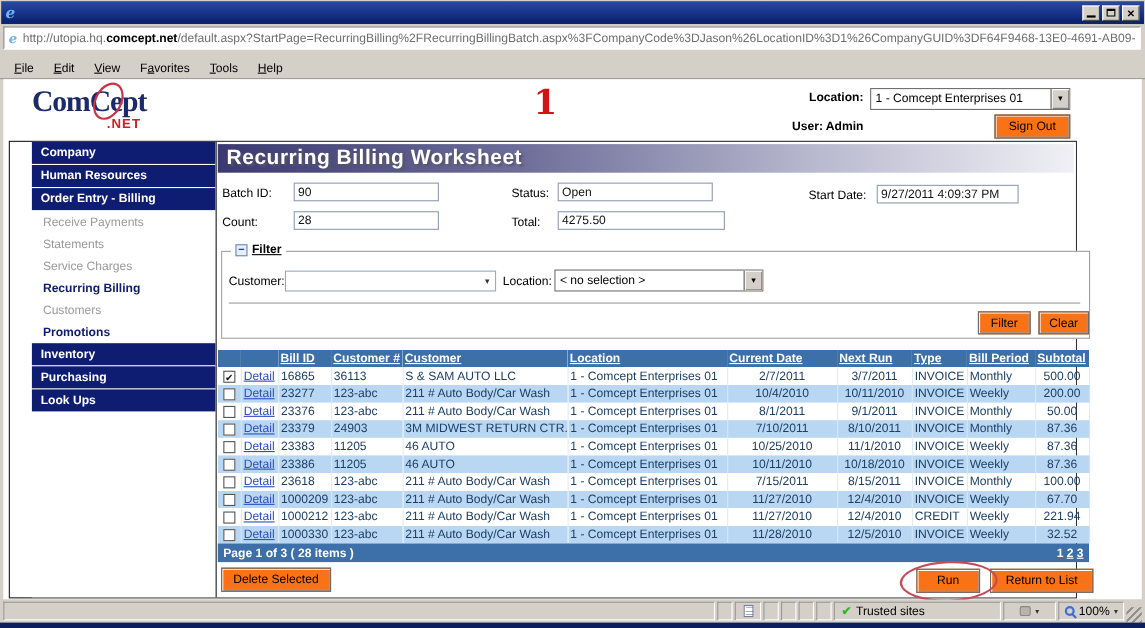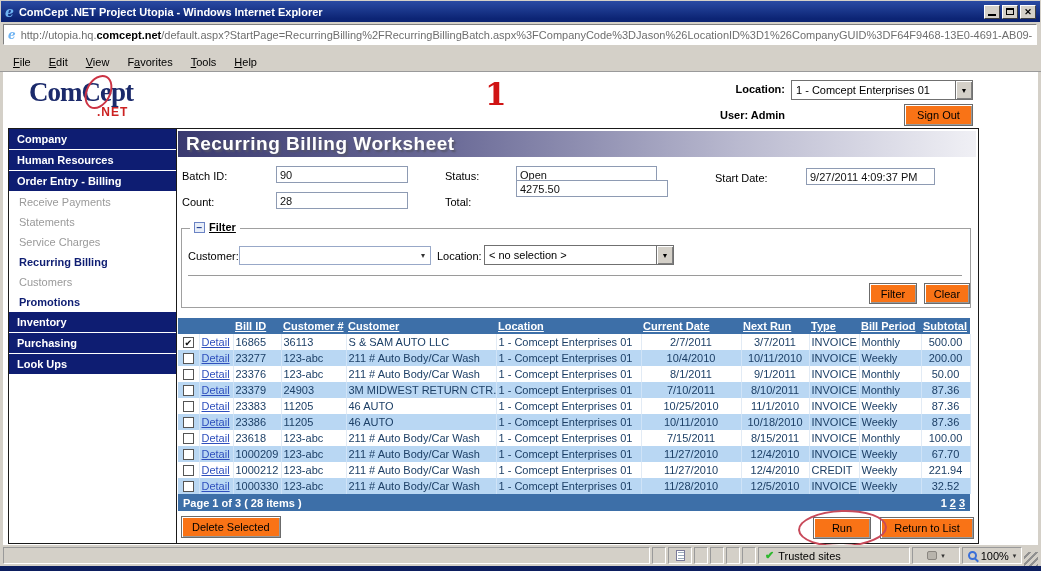--- a/index.html
+++ b/index.html
@@ -45,34 +45,34 @@
     display:flex; align-items:center; padding-left:4px; }
   .dd-btn { margin-left:auto; width:17px; height:100%; background:#d4d0c8; border-left:1px solid #707070;
     box-shadow:inset 1px 1px 0 #fff, inset -1px -1px 0 #808080; display:flex; align-items:center; justify-content:center; font-size:7px; color:#000; }
   .user-label { position:absolute; left:636px; top:37px; width:146px; text-align:right; font-weight:bold; }
   .btn { background:#f97316; border:1px solid #6b6b6b; box-shadow:inset 1px 1px 0 #fff, inset -1px -1px 0 #9a9a9a;
     font-family:"Liberation Sans",sans-serif; font-size:11px; color:#000; cursor:pointer; }
   .signout { position:absolute; left:901px; top:32px; width:69px; height:22px; }
 
   
   .appbox { position:absolute; left:5px; top:56px; width:971px; height:416px; border:1px solid #1a1a1a; display:flex; background:#fff; }
-  .sidebar { width:167px; background:#fff; }
+  .sidebar { width:167px; background:#fff;margin-left:20px; }
   .sb-h { height:20px; line-height:20px; background:#0e1d72; color:#fff; font-weight:bold; padding-left:8px; margin-bottom:1px; cursor:pointer; }
   .sb-s { height:20px; line-height:20px; padding-left:10px; }
   .sb-s.dis { color:#9a9a9a; }
   .sb-s.act { color:#0e1d72; font-weight:bold; cursor:pointer; }
   .main { flex:1; border-left:1px solid #1a1a1a; position:relative; background:#fff; }
 
   .ws-title { position:absolute; left:1px; top:2px; right:2px; height:26px; line-height:26px;
     background:linear-gradient(90deg,#3a3a70 0%,#6d6d99 35%,#b9b9cf 70%,#ecect0 100%, #f0f0f5 100%);
     background:linear-gradient(90deg,#3a3a70 0%,#6d6d99 35%,#b9b9cf 70%,#f0f0f5 100%);
     color:#fff; font-size:19px; font-weight:bold; padding-left:8px; letter-spacing:.5px; text-shadow:2px 2px 2px #55556a; white-space:nowrap; }
 
   .flabel { position:absolute; color:#000; }
-  .fin { position:absolute; height:17px; border:1px solid #8e9bb3; font-family:"Liberation Sans",sans-serif; font-size:11px; padding:0 3px; color:#111; background:#fff;margin-left:29px; }
+  .fin { position:absolute; height:17px; border:1px solid #8e9bb3; font-family:"Liberation Sans",sans-serif; font-size:11px; padding:0 3px; color:#111; background:#fff; }
 
   .fieldset { position:absolute; left:4px; top:99px; width:790px; height:80px; border:1px solid #a0a0a0; background:#fff; }
   .legend { position:absolute; top:-8px; left:8px; background:#fff; padding:0 4px; display:flex; align-items:center; gap:4px; }
   .minus-box { width:11px; height:11px; border:1px solid #6b83c4; background:#e8eef8; color:#1d3a8f; font-size:10px; line-height:9px; text-align:center; font-weight:bold; cursor:pointer; }
   .legend-text { font-weight:bold; text-decoration:underline; }
   .combo { position:absolute; left:57px; top:17px; width:192px; height:19px; border:1px solid #98a8c8; background:#fff; display:flex; align-items:center; padding-left:4px; }
   .flat-arrow { margin-left:auto; margin-right:5px; font-size:8px; color:#333; }
   .loc-select2 { position:absolute; left:302px; top:16px; width:190px; height:20px; background:#fff; border:1px solid #707070; display:flex; align-items:center; padding-left:4px; }
   .fs-sep { position:absolute; left:6px; right:8px; top:46px; border-top:1px solid #9a9a9a; }
   .filter-btn { position:absolute; left:687px; top:54px; width:48px; height:21px; }
@@ -118,21 +118,20 @@
     repeating-linear-gradient(135deg,transparent 0 3px,#909090 3px 5px); align-self:flex-end; }
   .bottomstrip { position:absolute; left:0; top:566px; width:1041px; height:5px; background:#0c1e5e; }
 </style>
 </head>
 <body>
 
 <div class="win">
 
   <div class="titlebar">
     <span class="ie-e">e</span>
-    <span class="tb-title">ComCept .NET Project Utopia - Windows Internet Explorer</span>
     <span class="tb-controls">
       <span class="tb-btn">
           <span class="glyph-min"></span>
         </span>
       <span class="tb-btn">
           <span class="glyph-max"></span>
         </span>
       <span class="tb-btn">✕</span>
     </span>
   </div>
@@ -191,21 +190,21 @@
 
         <div class="ws-title">Recurring Billing Worksheet</div>
 
         <div class="flabel" style="left:5px;top:41px;">Batch ID:</div>
         <input class="fin" style="left: 70px; top: 37px; width: 132px;" value="90">
         <div class="flabel" style="left:5px;top:67px;">Count:</div>
         <input class="fin" style="left: 70px; top: 63px; width: 132px;" value="28">
         <div class="flabel" style="left:268px;top:41px;">Status:</div>
         <input class="fin" style="left: 310px; top: 37px; width: 141px;" value="Open">
         <div class="flabel" style="left:268px;top:67px;">Total:</div>
-        <input class="fin" style="left: 310px; top: 51px; width: 152px;" value="4275.50">
+        <input class="fin" style="left: 310px; top: 63px; width: 152px;" value="4275.50">
         <div class="flabel" style="left:538px;top:43px;">Start Date:</div>
         <input class="fin" style="left: 600px; top: 39px; width: 129px;" value="9/27/2011 4:09:37 PM">
 
         <div class="fieldset">
           <div class="legend">
             <span class="minus-box">−</span>
             <span class="legend-text">Filter</span>
           </div>
           <div class="flabel" style="left:6px;top:21px;">Customer:</div>
           <div class="combo">

